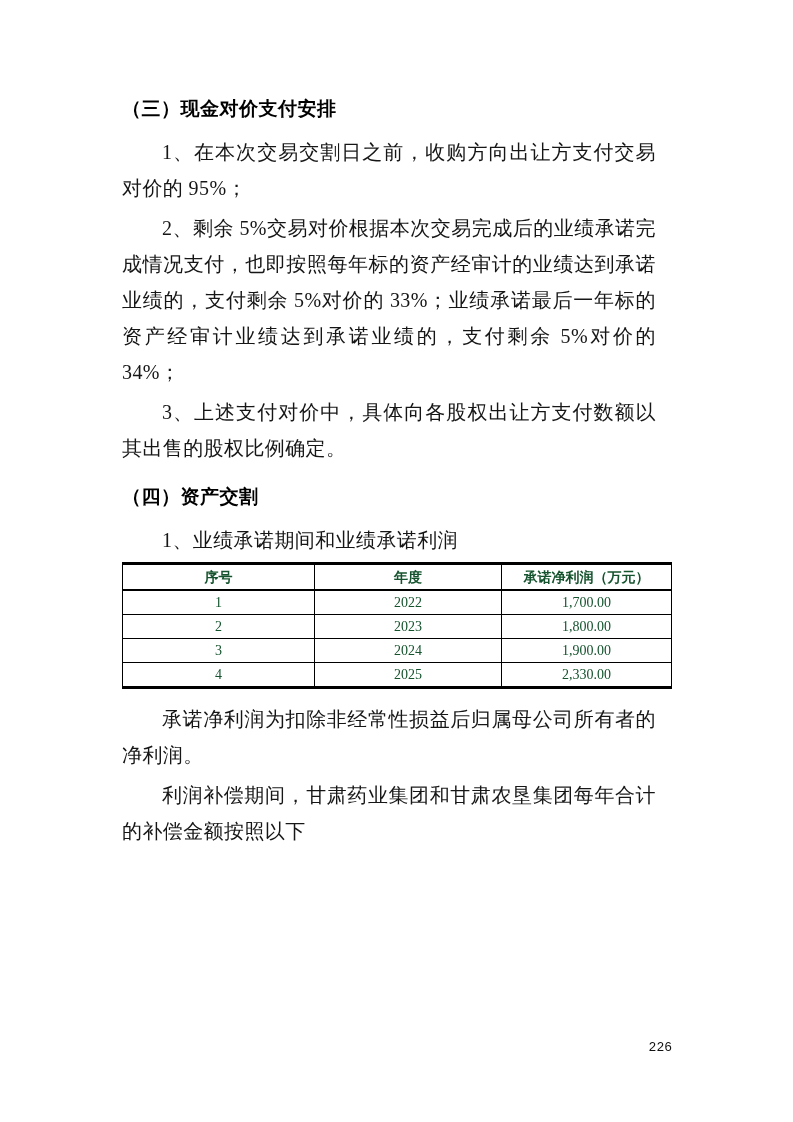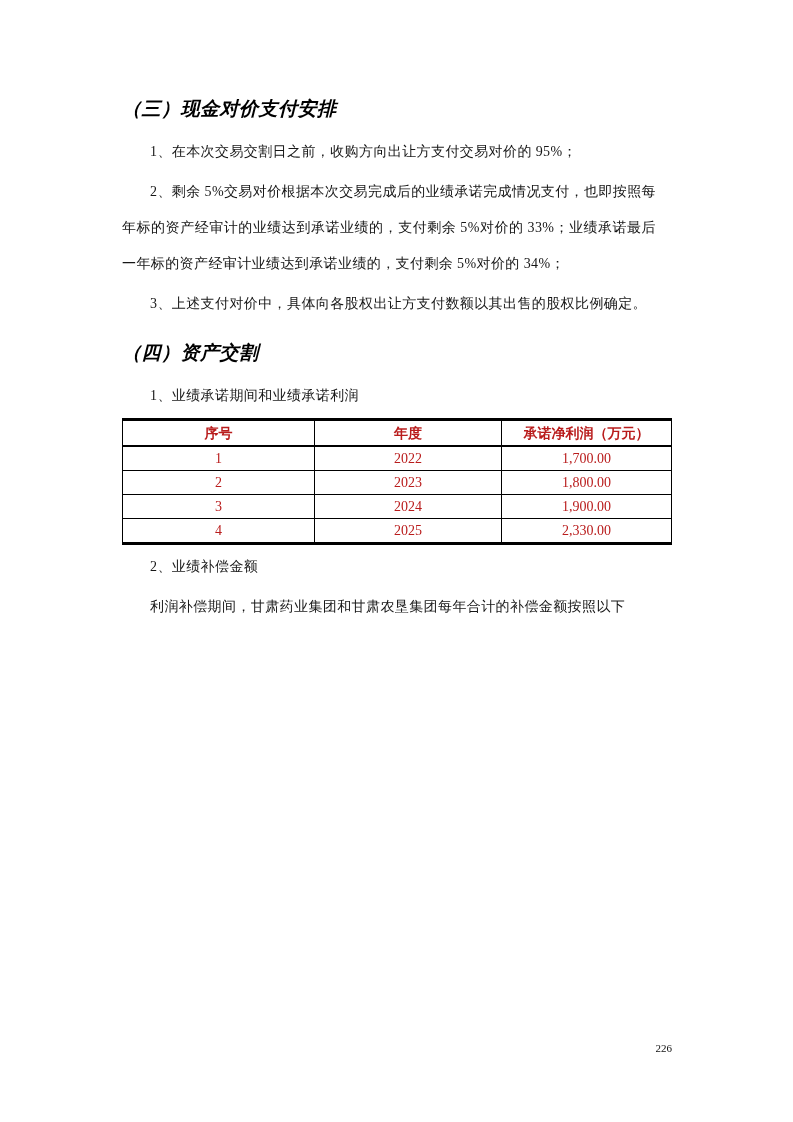--- a/index.html
+++ b/index.html
@@ -23,27 +23,26 @@
     width: 550px;
   }
   h2.sec-heading {
     font-family: "Liberation Sans", "DejaVu Sans", sans-serif;
     font-weight: bold;
     font-size: 19px;
     line-height: 26px;
     color: #000000;
     margin: 18px 0 12px 0;
     letter-spacing: 0.5px;
-    font-style: italic;
   }
   h2.sec-heading:first-child {
     margin-top: 0;
   }
   p.body-para {
-    font-size: 14px;
+    font-size: 20px;
     line-height: 36px;
     text-align: justify;
     text-indent: 2em;
     margin: 4px 16px 0 0;
     letter-spacing: 0.4px;
     color: #161616;
   }
   p.mt12 {
     margin-top: 12px;
   }
@@ -56,37 +55,37 @@
   }
   table.profit-table th,
   table.profit-table td {
     border: 1px solid #000000;
     height: 23px;
     line-height: 23px;
     text-align: center;
     vertical-align: middle;
     padding: 0;
     font-size: 14px;
-    color: #b91c1c;
+    color: #14532d;
   }
   table.profit-table th {
     font-weight: bold;
     border-bottom: 2px solid #000000;
     height: 24px;
   }
   table.profit-table .col-seq  { width: 35%; }
   table.profit-table .col-year { width: 34%; }
   table.profit-table .col-np   { width: 31%; }
   .page-number {
     position: absolute;
     top: 1040px;
     right: 121px;
-    font-size: 11px;
+    font-size: 13px;
     line-height: 16px;
-    font-family: Liberation Serif, serif;
+    font-family: Liberation Mono, monospace;
     color: #111111;
   }
 </style>
 </head>
 <body>
 
 <div class="page">
   <div class="content">
 
     <h2 class="sec-heading">（三）现金对价支付安排</h2>
@@ -123,19 +122,19 @@
           <td>1,900.00</td>
         </tr>
         <tr>
           <td>4</td>
           <td>2025</td>
           <td>2,330.00</td>
         </tr>
       </tbody>
     </table>
 
-    <p class="body-para">2、业绩补偿金额</p>
+    <p class="body-para mt12">承诺净利润为扣除非经常性损益后归属母公司所有者的净利润。</p>
     <p class="body-para">利润补偿期间，甘肃药业集团和甘肃农垦集团每年合计的补偿金额按照以下</p>
 
   </div>
 
   <div class="page-number">226</div>
 </div>
 
 </body></html>

